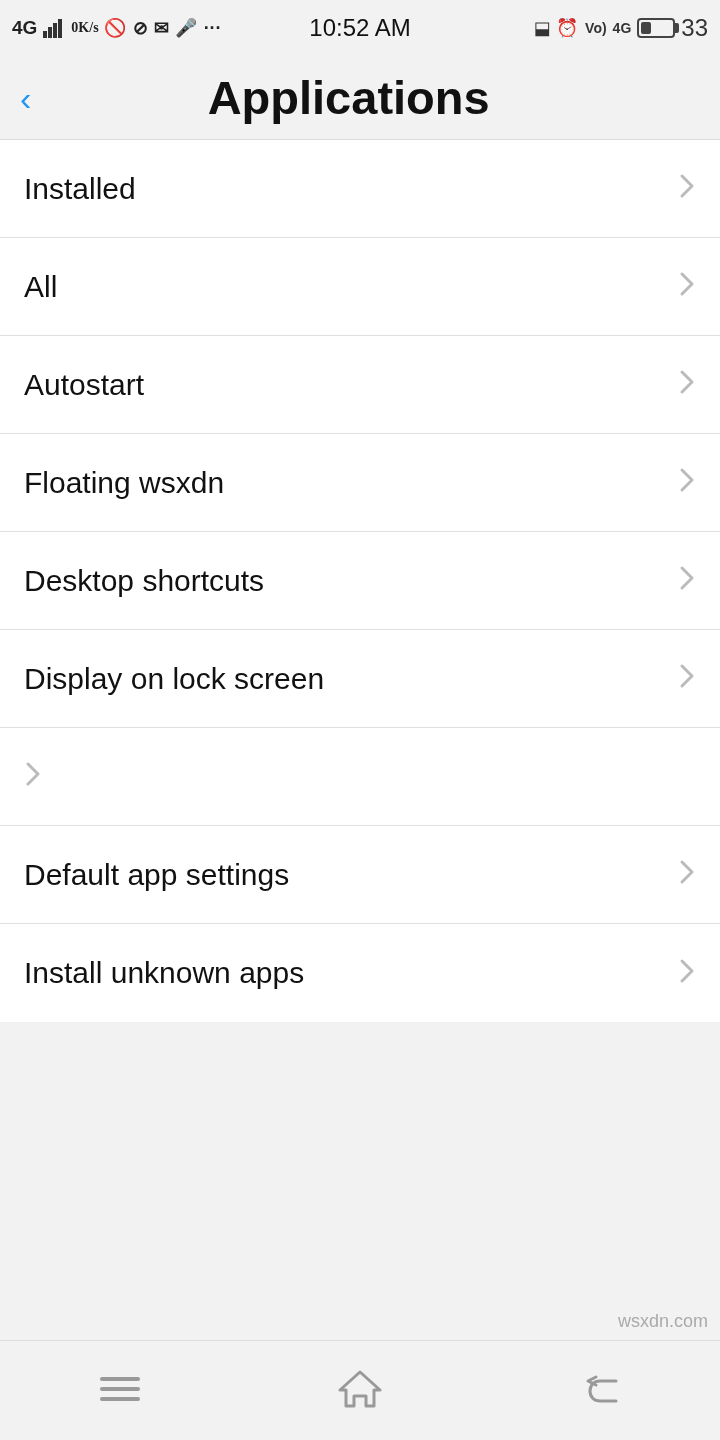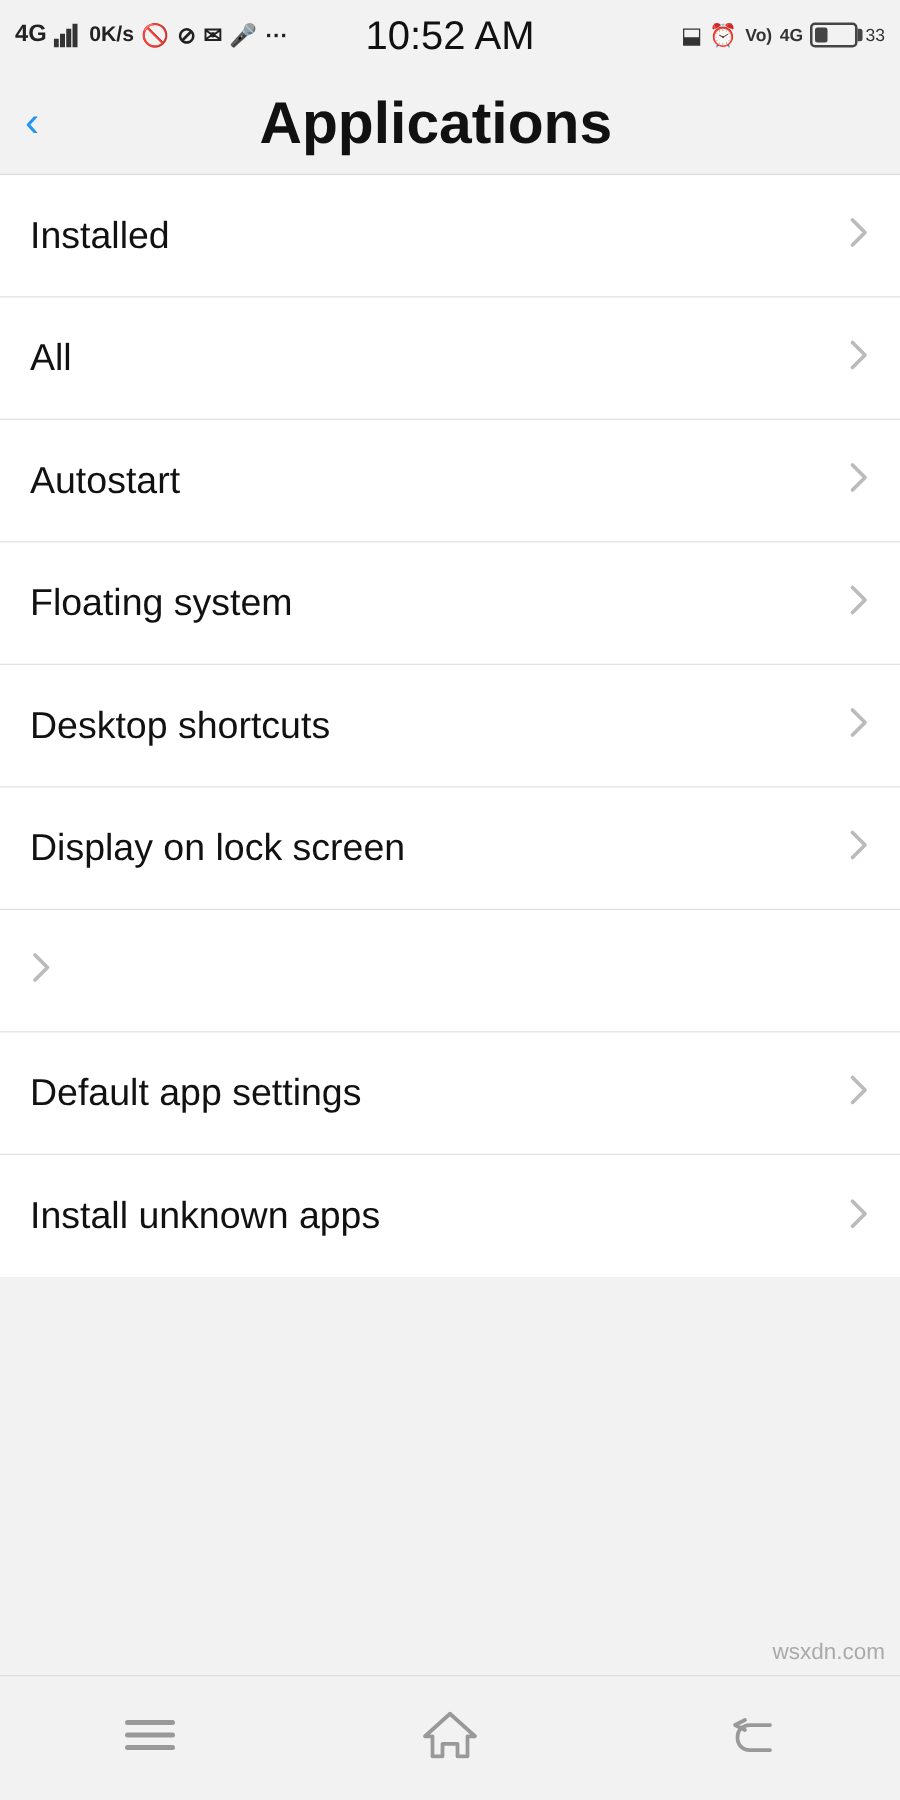--- a/index.html
+++ b/index.html
@@ -26,21 +26,21 @@
     }
     .status-left {
       display: flex;
       align-items: center;
       gap: 6px;
       font-size: 22px;
       font-weight: 600;
       color: #222;
     }
     .status-center {
-      font-size: 32px;
+      font-size: 24px;
       font-weight: 500;
       color: #111;
       position: absolute;
       left: 50%;
       transform: translateX(-50%);
     }
     .status-right {
       display: flex;
       align-items: center;
       gap: 6px;
@@ -98,21 +98,21 @@
       flex: 1;
       text-align: center;
       font-size: 47px;
       font-weight: 700;
       color: #111;
       margin-right: 46px;
     }
 
     
     .menu-list {
-      background: #f0abfc;
+      background: #14b8a6;
       flex-shrink: 0;
     }
     .menu-item {
       display: flex;
       align-items: center;
       justify-content: space-between;
       padding: 0 24px;
       height: 98px;
       background: #fff;
       cursor: pointer;
@@ -178,38 +178,38 @@
 
 <div class="status-bar">
   <div class="status-left">
     <span style="font-size:19px;font-weight:600;">4G</span>
     <svg width="22" height="20" viewBox="0 0 22 20">
       <rect x="0" y="13" width="4" height="7" fill="#333"></rect>
       <rect x="5" y="9" width="4" height="11" fill="#333"></rect>
       <rect x="10" y="5" width="4" height="15" fill="#333"></rect>
       <rect x="15" y="1" width="4" height="19" fill="#333"></rect>
     </svg>
-    <span style="font-size:17px;">0K/s</span>
+    <span style="font-size:14px;font-family:Liberation Serif, serif;">0K/s</span>
 
     <span style="font-size:18px;">🚫</span>
     <span style="font-size:18px;">⊘</span>
     <span style="font-size:18px;">✉</span>
     <span style="font-size:18px;">🎤</span>
     <span style="font-size:18px;">···</span>
   </div>
   <div class="status-center">10:52 AM</div>
   <div class="status-right">
     <span style="font-size:18px;">⬓</span>
     <span style="font-size:18px;">⏰</span>
     <span style="font-size:14px;font-weight:600;">Vo)</span>
     <span style="font-size:14px;font-weight:700;">4G</span>
     <div class="battery-box">
       <div class="battery-fill"></div>
     </div>
-    <span style="font-size:14px;">33</span>
+    <span style="font-size:24px;">33</span>
   </div>
 </div>
 
 <div class="header">
   <div class="back-btn">‹</div>
   <div class="header-title">Applications</div>
 </div>
 
 <div class="menu-list" id="menu-list">
     <div class="menu-item">
@@ -224,21 +224,21 @@
           <polyline points="4,4 14,14 4,24" fill="none" stroke="#bbb" stroke-width="3" stroke-linecap="round" stroke-linejoin="round"></polyline>
         </svg></span>
     </div>
     <div class="menu-item">
       <span class="menu-item-label">Autostart</span>
       <span class="chevron-icon"><svg width="18" height="28" viewBox="0 0 18 28">
           <polyline points="4,4 14,14 4,24" fill="none" stroke="#bbb" stroke-width="3" stroke-linecap="round" stroke-linejoin="round"></polyline>
         </svg></span>
     </div>
     <div class="menu-item">
-      <span class="menu-item-label">Floating system</span>
+      <span class="menu-item-label">Floating wsxdn</span>
       <span class="chevron-icon"><svg width="18" height="28" viewBox="0 0 18 28">
           <polyline points="4,4 14,14 4,24" fill="none" stroke="#bbb" stroke-width="3" stroke-linecap="round" stroke-linejoin="round"></polyline>
         </svg></span>
     </div>
     <div class="menu-item">
       <span class="menu-item-label">Desktop shortcuts</span>
       <span class="chevron-icon"><svg width="18" height="28" viewBox="0 0 18 28">
           <polyline points="4,4 14,14 4,24" fill="none" stroke="#bbb" stroke-width="3" stroke-linecap="round" stroke-linejoin="round"></polyline>
         </svg></span>
     </div>

